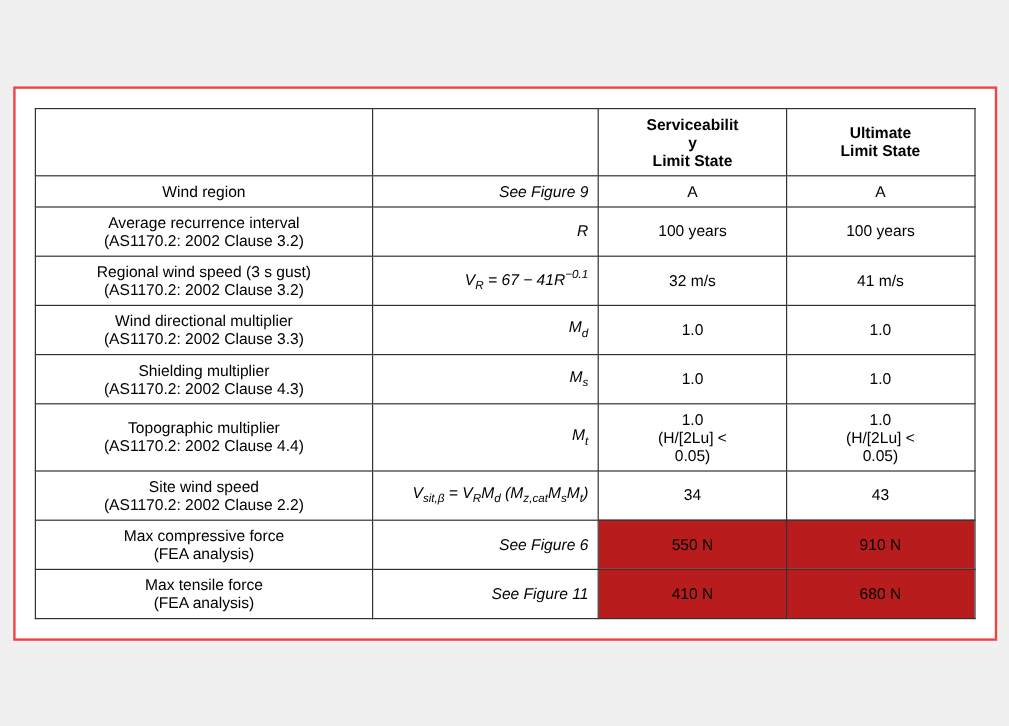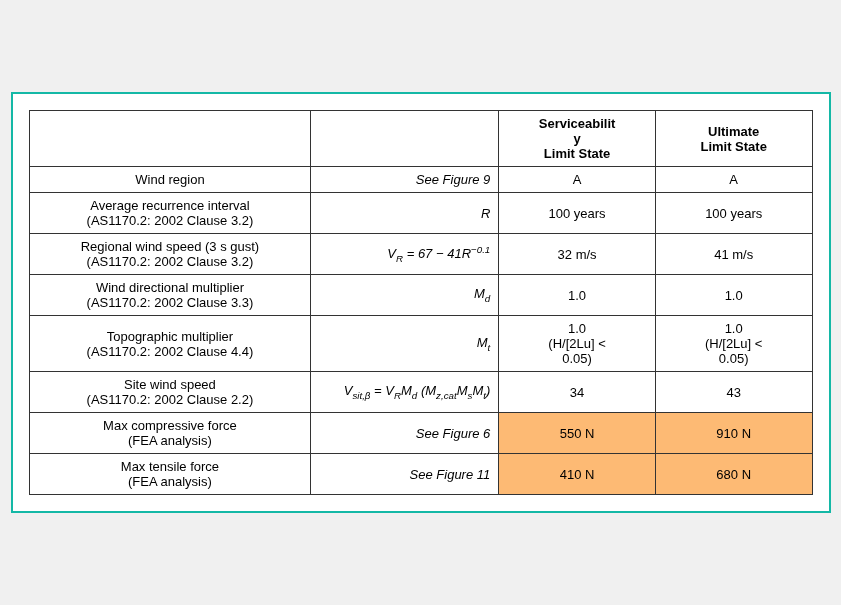--- a/index.html
+++ b/index.html
@@ -9,21 +9,21 @@
       display: flex;
       justify-content: center;
       align-items: center;
       min-height: 100vh;
       font-family: Arial, sans-serif;
       font-size: 13px;
     }
 
     .page-container {
       background: #ffffff;
-      border: 2px solid #14b8a6;
+      border: 2px solid #ef4444;
       padding: 16px;
       width: 820px;
     }
 
     table {
       width: 100%;
       border-collapse: collapse;
       border: 1px solid #333;
     }
 
@@ -54,21 +54,21 @@
       text-align: center;
       width: 20%;
     }
 
     td.uls-col {
       text-align: center;
       width: 20%;
     }
 
     .highlight {
-      background-color: #fdba74;
+      background-color: #b91c1c;
     }
 
     .th-header {
       vertical-align: middle;
     }
 
     sup, sub {
       font-size: 0.75em;
     }
 
@@ -105,20 +105,26 @@
           <td class="sls-col">32 m/s</td>
           <td class="uls-col">41 m/s</td>
         </tr>
         <tr>
           <td class="item-col">Wind directional multiplier<br>(AS1170.2: 2002 Clause 3.3)</td>
           <td class="formula-col"><i>M</i><sub>d</sub></td>
           <td class="sls-col">1.0</td>
           <td class="uls-col">1.0</td>
         </tr>
         <tr>
+          <td class="item-col">Shielding multiplier<br>(AS1170.2: 2002 Clause 4.3)</td>
+          <td class="formula-col"><i>M</i><sub>s</sub></td>
+          <td class="sls-col">1.0</td>
+          <td class="uls-col">1.0</td>
+        </tr>
+        <tr>
           <td class="item-col">Topographic multiplier<br>(AS1170.2: 2002 Clause 4.4)</td>
           <td class="formula-col"><i>M</i><sub>t</sub></td>
           <td class="sls-col">1.0<br>(H/[2Lu] &lt;<br>0.05)</td>
           <td class="uls-col">1.0<br>(H/[2Lu] &lt;<br>0.05)</td>
         </tr>
         <tr>
           <td class="item-col">Site wind speed<br>(AS1170.2: 2002 Clause 2.2)</td>
           <td class="formula-col"><i>V</i><sub>sit,β</sub> = <i>V</i><sub>R</sub><i>M</i><sub>d</sub> (<i>M</i><sub>z,cat</sub><i>M</i><sub>s</sub><i>M</i><sub>t</sub>)</td>
           <td class="sls-col">34</td>
           <td class="uls-col">43</td>

